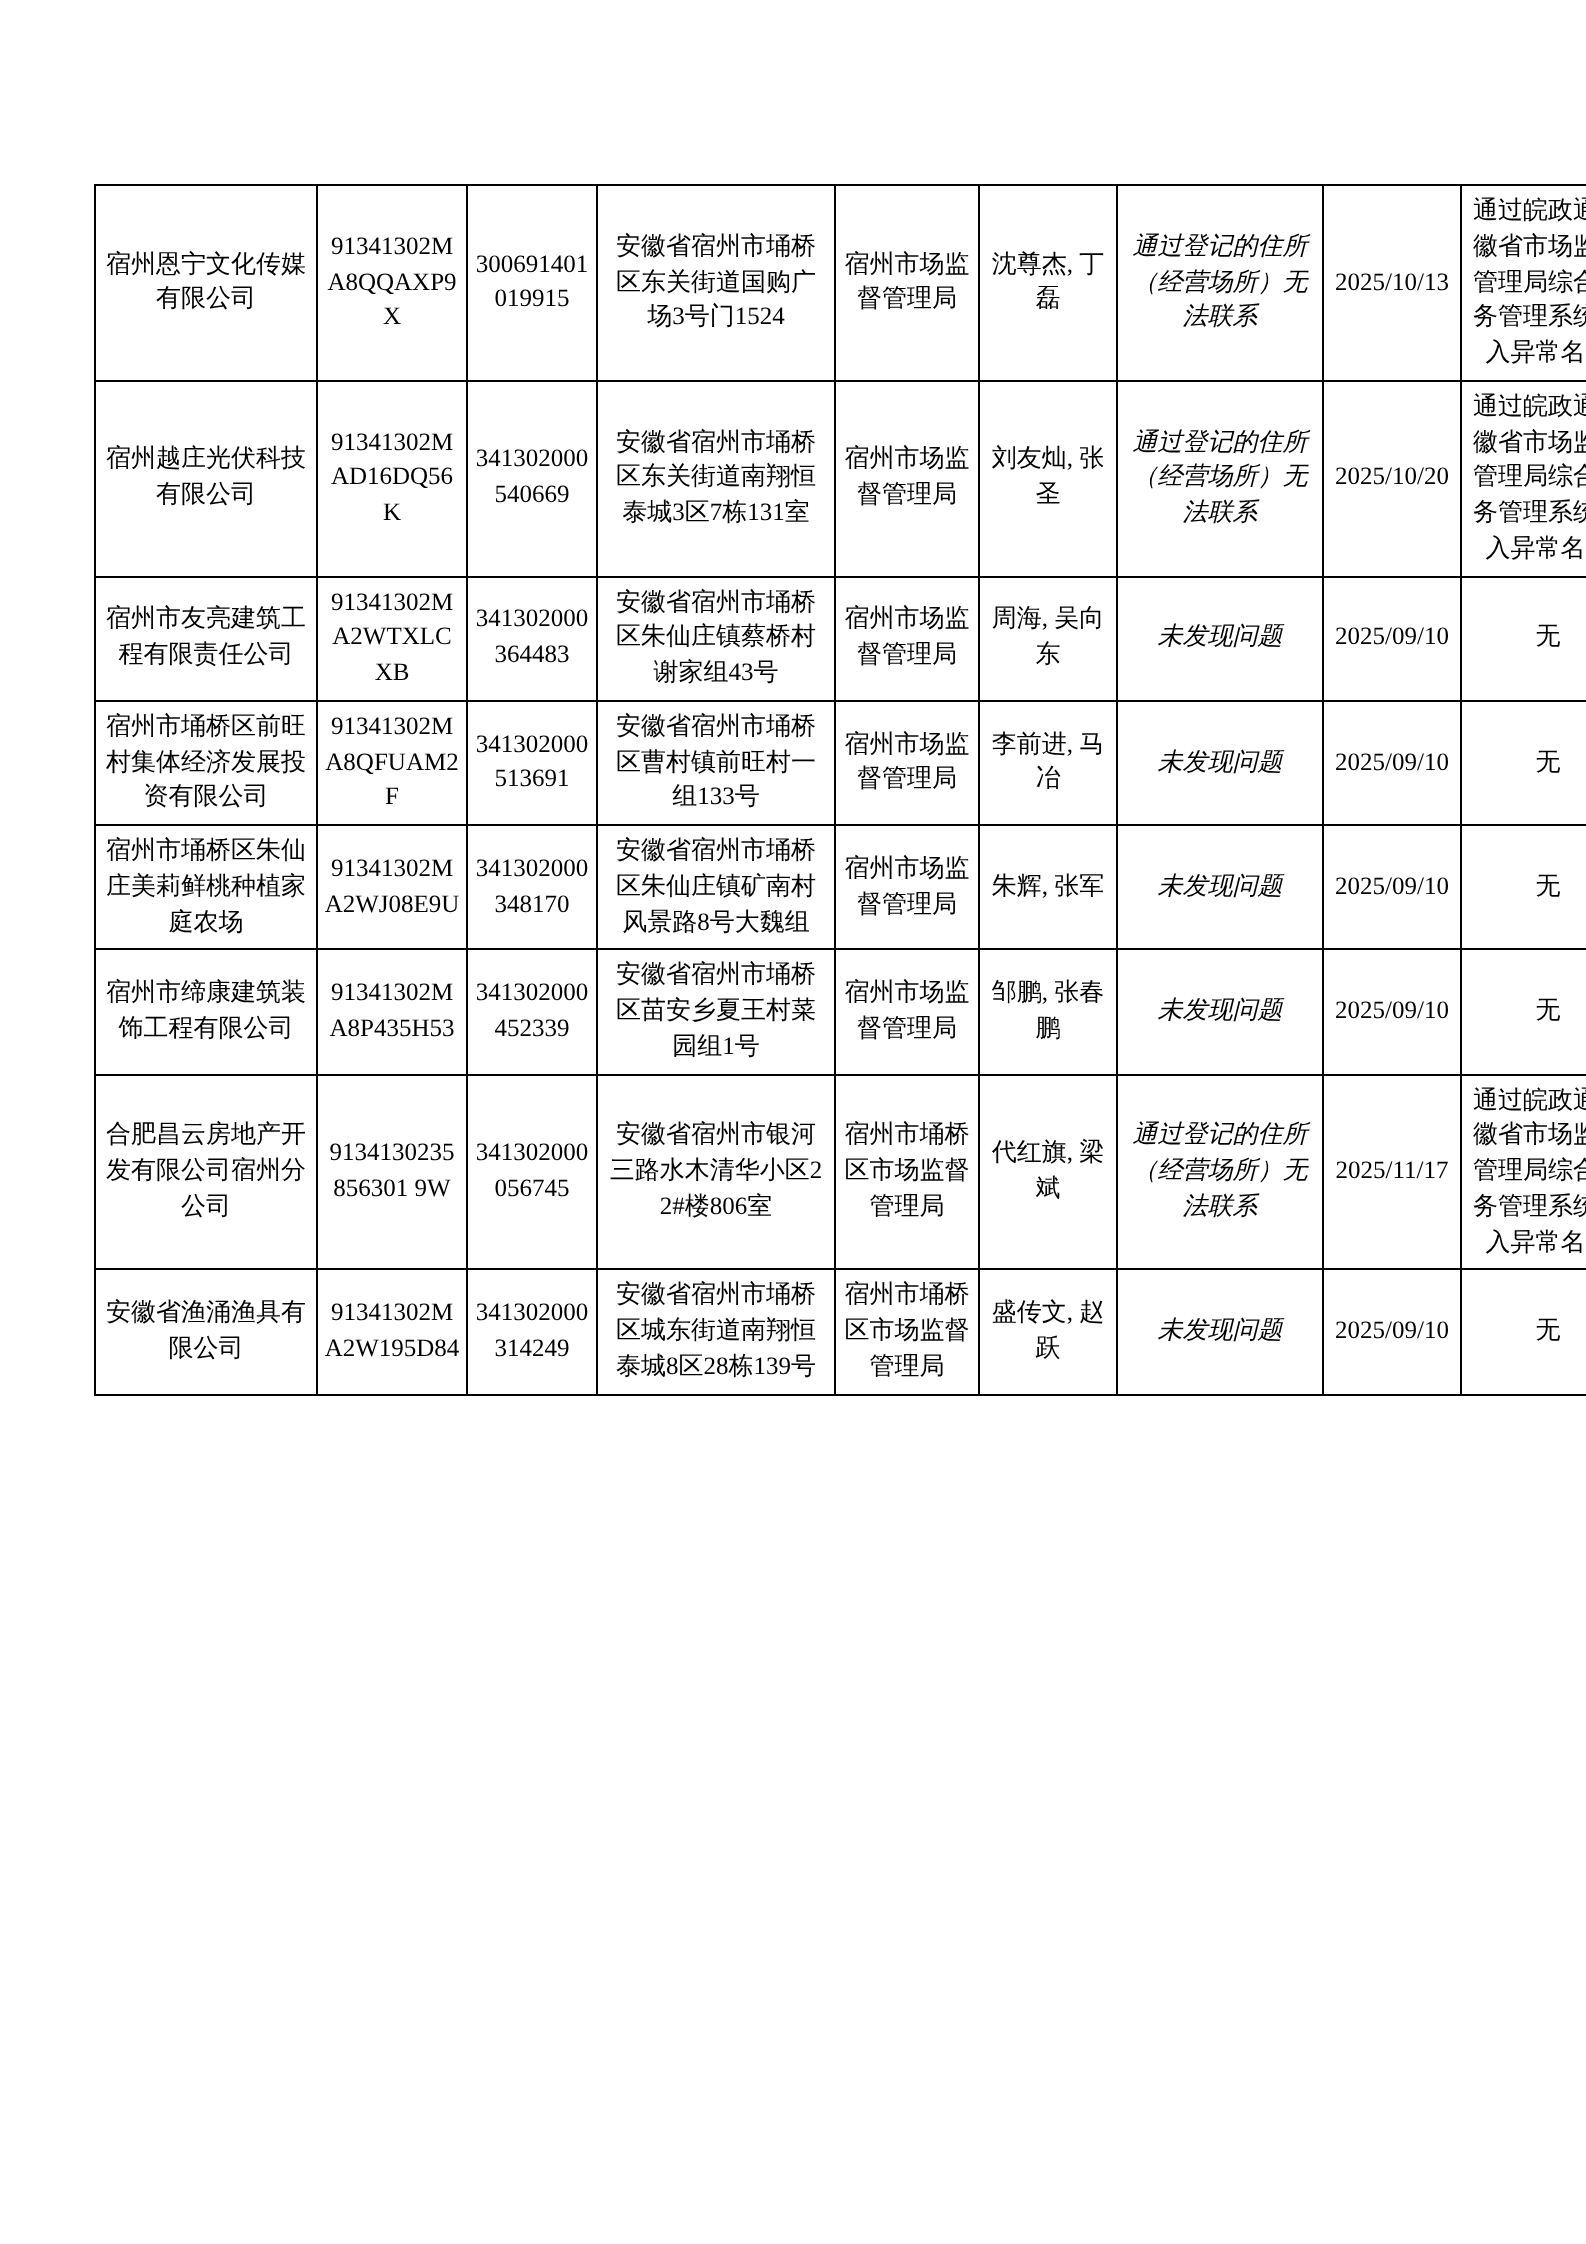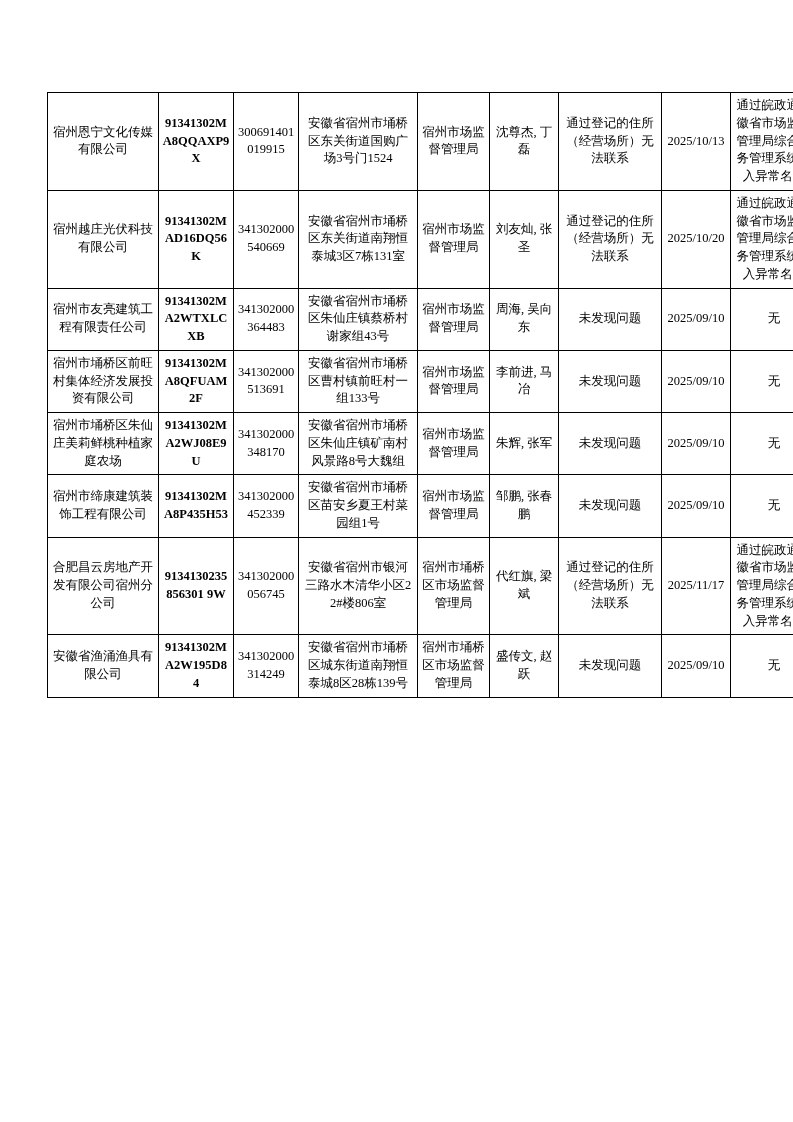--- a/index.html
+++ b/index.html
@@ -29,26 +29,26 @@
     border: 1px solid #000000;
     text-align: center;
     vertical-align: middle;
     font-size: 12.5px;
     line-height: 1.42;
     padding: 4px 3px;
     word-break: break-all;
     font-family: "Liberation Serif", "DejaVu Serif", serif;
   }
   td.c-name   { width: 104px; }
-  td.c-code   { width: 68px;  font-family: "Liberation Serif", "DejaVu Serif", serif; letter-spacing: 0px; font-weight: bold;}
+  td.c-code   { width: 68px;  font-family: "Liberation Serif", "DejaVu Serif", serif; letter-spacing: 0px;}
   td.c-reg    { width: 58px;  }
   td.c-addr   { width: 112px; }
   td.c-org    { width: 65px;  }
   td.c-person { width: 62px; margin-left: 28px;  }
-  td.c-result { width: 96px;  }
+  td.c-result { width: 96px; font-style: italic;  }
   td.c-date   { width: 62px;  }
   td.c-note   { width: 80px;  }
 </style>
 </head>
 <body>
 
 <div class="page">
   <table class="doc-table">
     <tbody>
 

